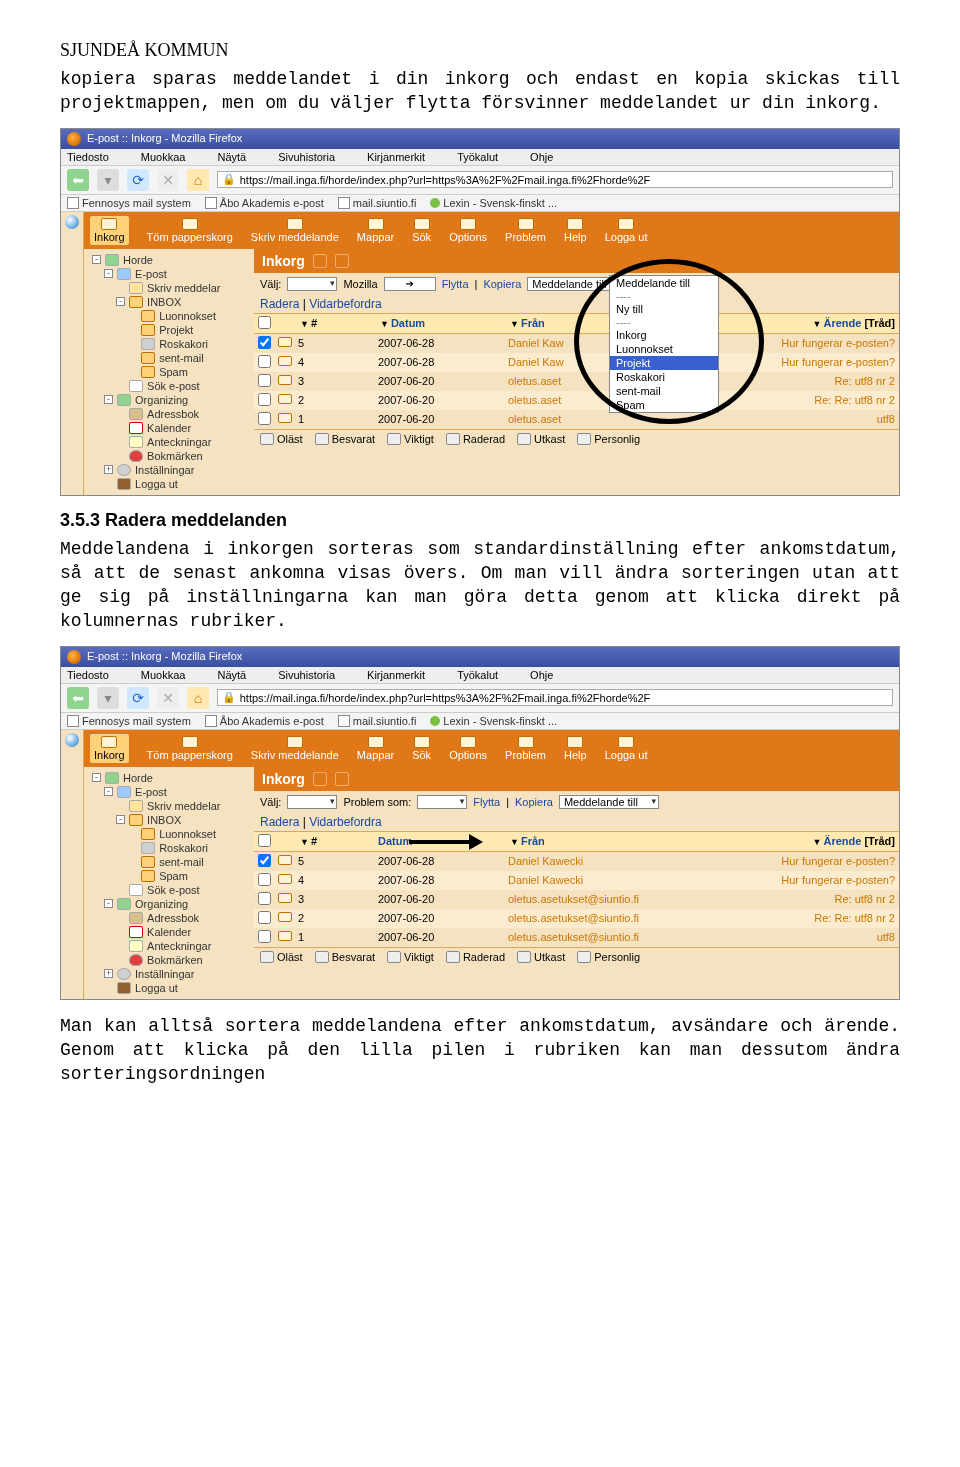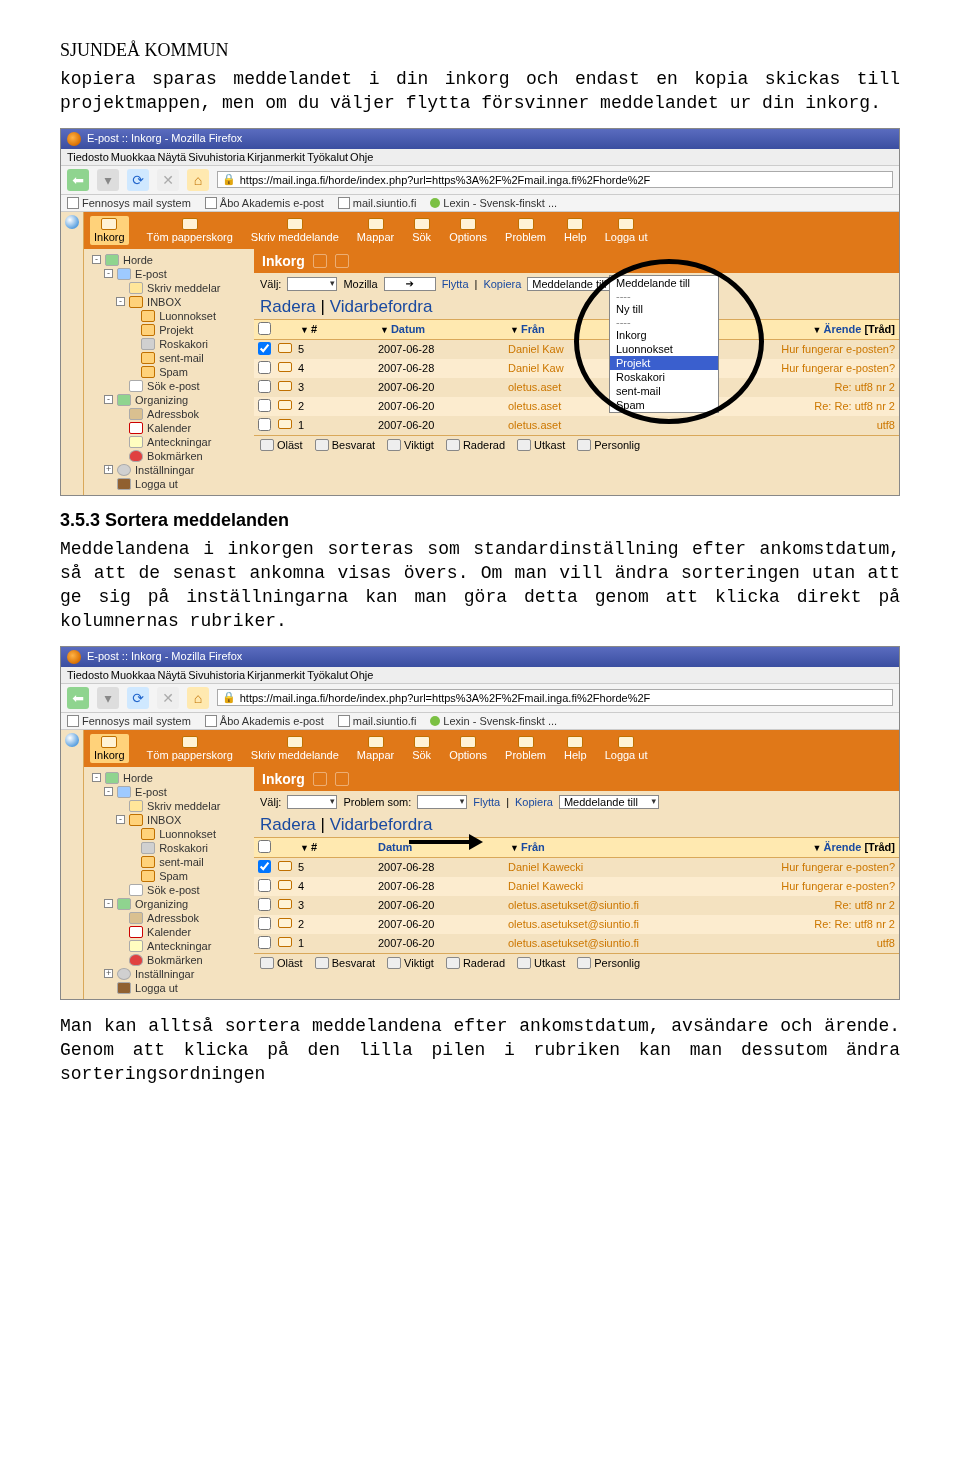--- a/index.html
+++ b/index.html
@@ -24,21 +24,21 @@
     font-family: "Segoe UI", Tahoma, sans-serif;
     font-size: 11px;
     background: #fff;
     position: relative;
   }
   .titlebar {
     background: linear-gradient(#5a6cbf,#3a4ea0);
     color: #fff; padding: 3px 6px; display: flex; align-items: flex-start; gap: 6px;
   }
   .titlebar .ff-icon { width: 14px; height: 14px; background: radial-gradient(circle at 40% 40%, #ffb347, #d96f00 70%); border-radius: 50%; }
-  .menubar { background: #eee; padding: 2px 6px; display: flex; gap: 2px; border-bottom: 1px solid #ccc; }
+  .menubar { background: #eee; padding: 2px 6px; display: flex; gap: 32px; border-bottom: 1px solid #ccc; }
   .navbar { background: #f4f4f4; padding: 3px 6px; display: flex; align-items: center; gap: 8px; border-bottom:1px solid #ccc; }
   .navbtn { width: 22px; height: 22px; border-radius: 3px; display:flex; align-items:center; justify-content:center; font-size:14px; }
   .nav-back { background:#8fd48f; color:#fff; }
   .nav-fwd { background:#ddd; color:#888; }
   .nav-reload { background:#cfe8ff; color:#2266cc; }
   .nav-stop { background:#eee; color:#aaa; }
   .nav-home { background:#ffe9b0; color:#c07000; }
   .urlbar { flex:1; border:1px solid #aaa; background:#fff; padding:1px 4px; display:flex; align-items:center; gap:4px; }
   .urlbar .lock { color:#c09000; }
   .bookmarksbar { background:#f4f4f4; padding:2px 6px; display:flex; gap:14px; border-bottom:1px solid #ccc; align-items:center; }
@@ -76,21 +76,21 @@
 
   .content { flex:1; background:#f4e2c0; }
   .inkorg-hdr { background:#e07818; color:#fff; font-weight:bold; padding:4px 8px; font-size:14px; display:flex; gap:8px; align-items:center; }
   .inkorg-hdr .ic-sm { width:14px; height:14px; border:1px solid #fff6; border-radius:2px; }
   .filterbar { background:#f4e2c0; padding:4px 6px; display:flex; align-items:center; gap:6px; font-size:11px; flex-wrap:wrap; }
   .filterbar .dd { background:#fff; border:1px solid #888; padding:0 14px 0 4px; position:relative; }
   .filterbar .dd::after { content:"▾"; position:absolute; right:2px; font-size:9px; color:#333; }
   .filterbar .btn-arrow { width:52px; height:14px; background:#fff; border:1px solid #888; position:relative; }
   .filterbar .btn-arrow::after { content:"➔"; position:absolute; left:50%; top:50%; transform:translate(-50%,-55%); font-size:10px; }
 
-  .links-row { background:#f4e2c0; padding:2px 6px; font-size:17px; }
+  .links-row { background:#f4e2c0; padding:2px 6px; font-size:12px; }
   .links-row a, .bluelink { color:#1a4aa0; cursor:default; }
 
   .thead-row { background:#ffe9b0; display:flex; padding:2px 4px; font-size:11px; font-weight:bold; align-items:center; border-top:1px solid #d9a85a; border-bottom:1px solid #d9a85a; }
   .col-chk { width:20px; }
   .col-flag { width:20px; }
   .col-num { width:80px; }
   .col-date { width:130px; }
   .col-from { width:170px; }
   .col-subj { flex:1; text-align:left; }
   .sort-caret { font-size:9px; margin:0 2px; }
@@ -428,21 +428,21 @@
                 <div class="row">Spam</div>
               </div>
           </div>
           <div class="circle-annot" style="top:10px; left:320px; width:190px; height:165px;"></div>
         </div>
       </div>
     </div>
   </div>
 </div>
 
-<h3 class="section-heading">3.5.3 Sortera meddelanden</h3>
+<h3 class="section-heading">3.5.3 Radera meddelanden</h3>
 <p class="body-text">Meddelandena i inkorgen sorteras som standardinställning efter ankomstdatum, så att de senast ankomna visas övers. Om man vill ändra sorteringen utan att ge sig på inställningarna kan man göra detta genom att klicka direkt på kolumnernas rubriker.</p>
 
 <div class="screenshot" id="shot2">
   <div class="titlebar">
     <span class="ff-icon"></span>
     <span>E-post :: Inkorg - Mozilla Firefox</span>
   </div>
   <div class="menubar">
     <span><span>Tiedosto</span></span>
     <span><span>Muokkaa</span></span>

